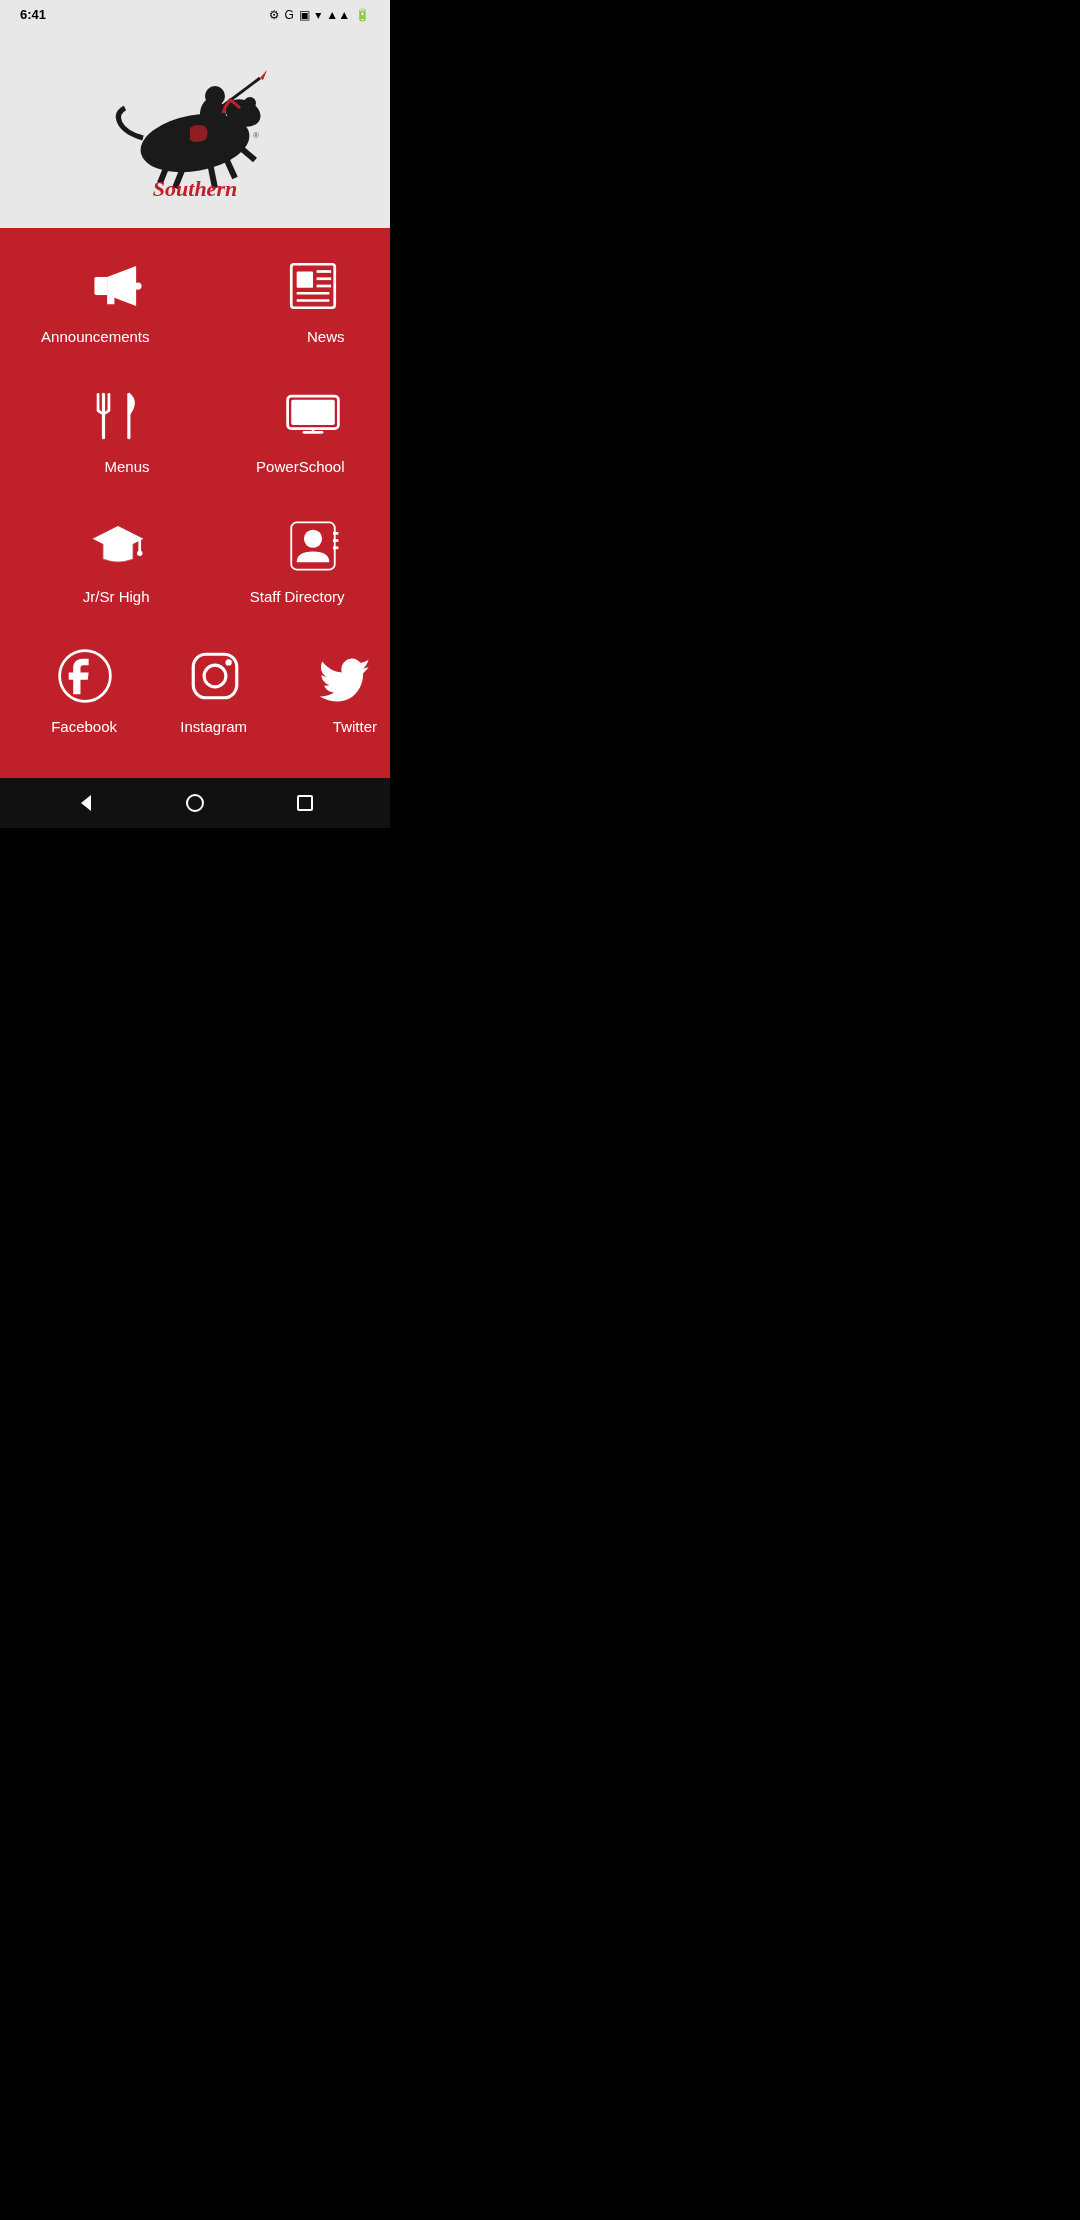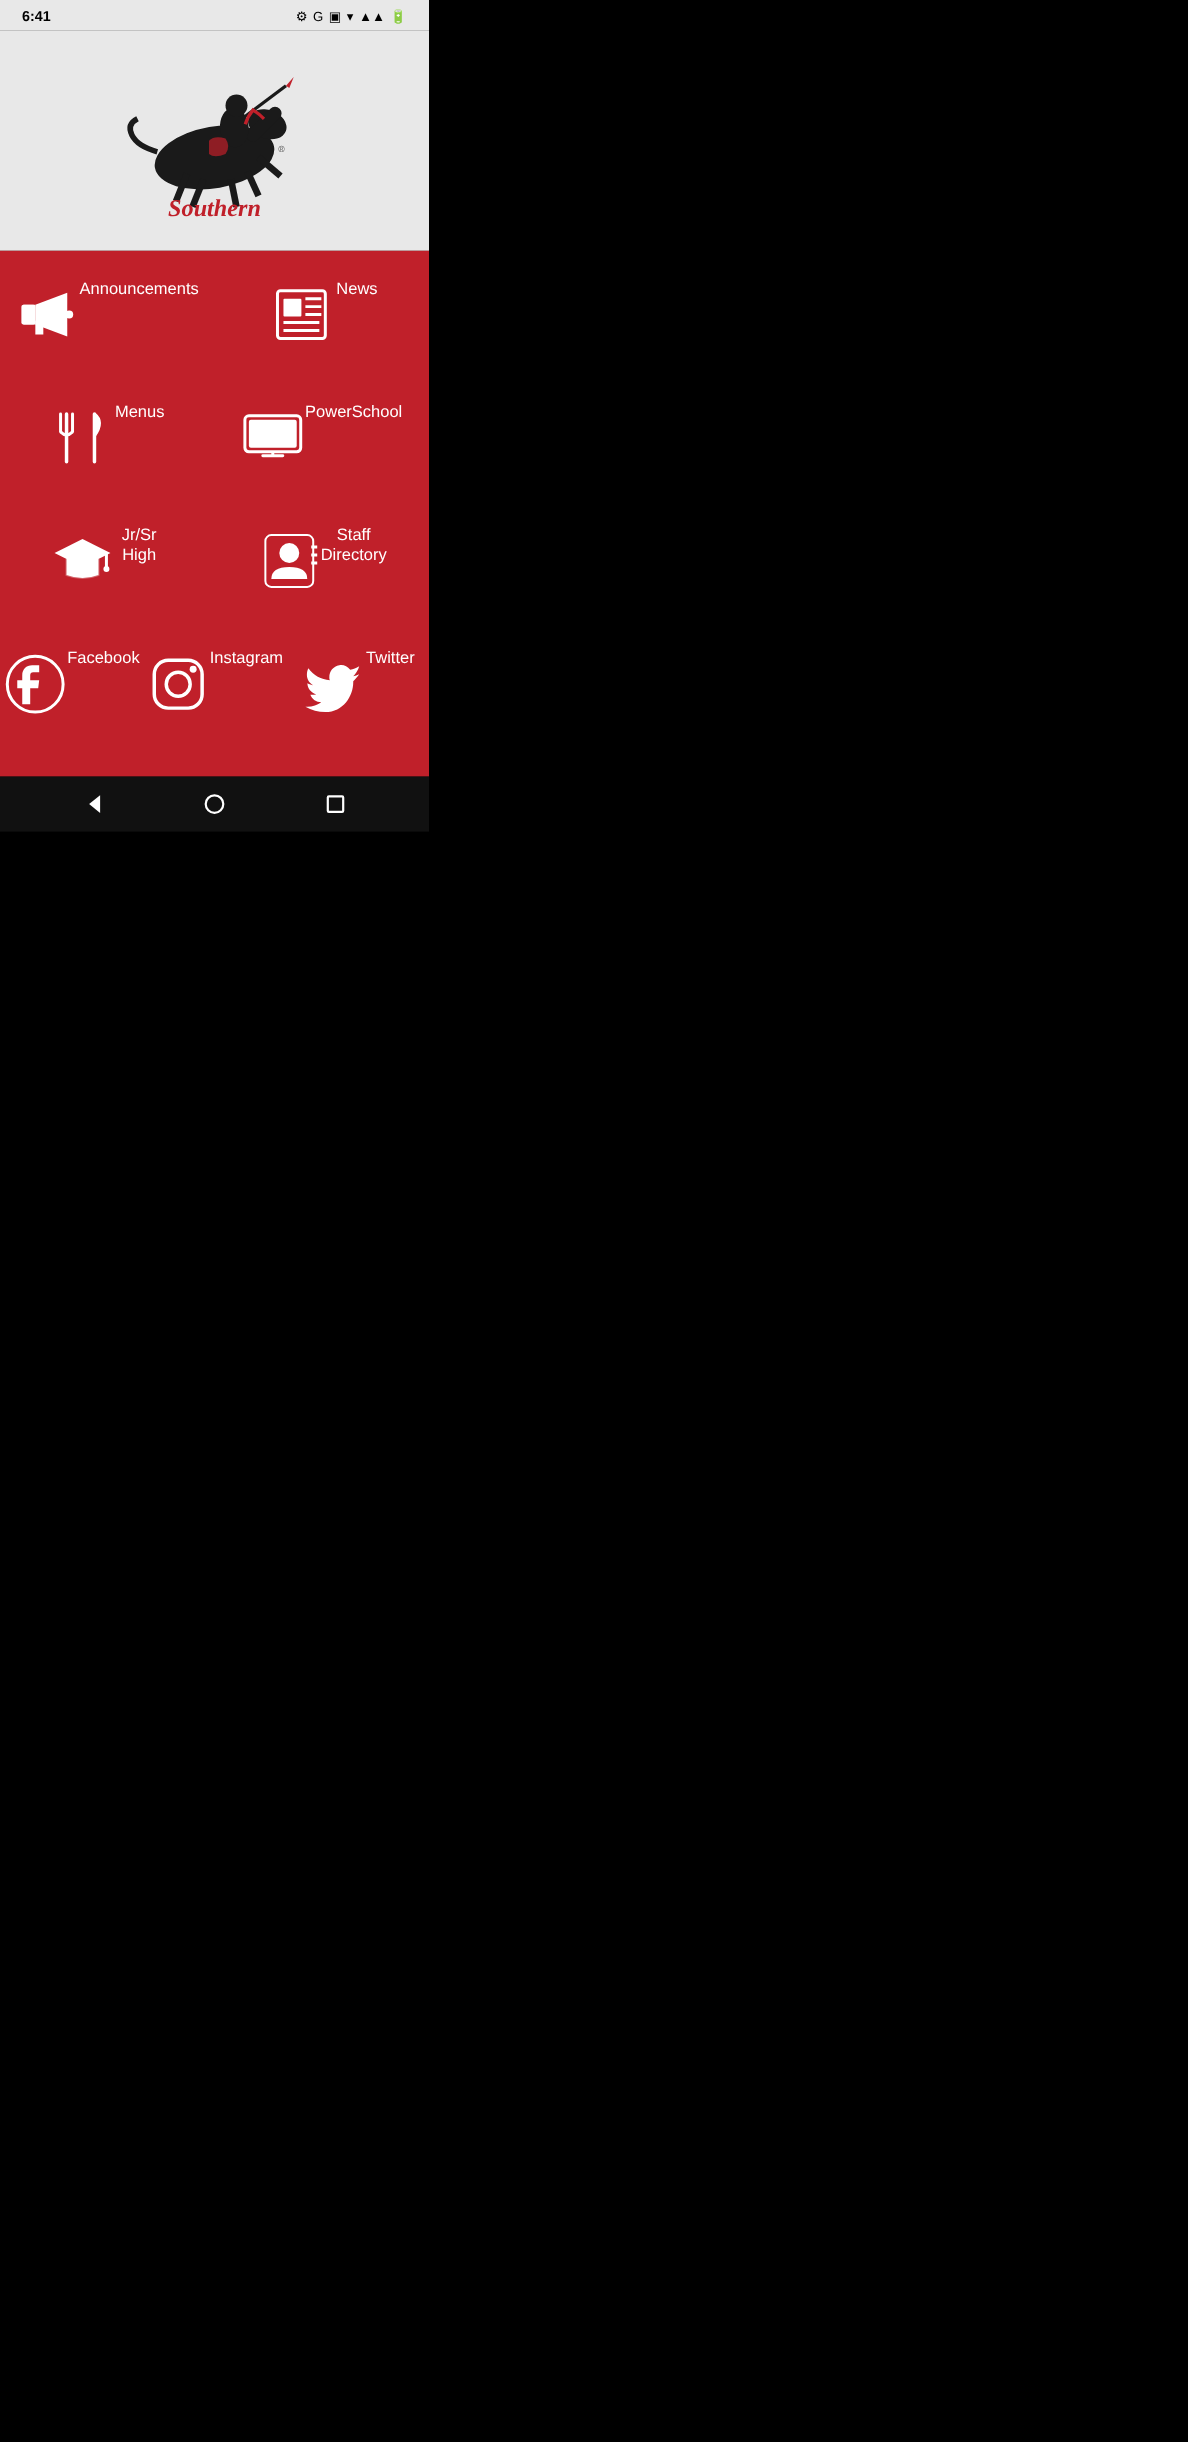--- a/index.html
+++ b/index.html
@@ -59,22 +59,22 @@
     }
 
     .grid-row {
       display: flex;
       justify-content: space-around;
       margin-bottom: 10px;
     }
 
     .grid-item {
       display: flex;
-      flex-direction: row;
-      align-items: flex-start;
+      flex-direction: column;
+      align-items: flex-end;
       justify-content: center;
       width: 120px;
       padding: 16px 8px 12px 8px;
       cursor: pointer;
     }
 
     .grid-icon {
       width: 64px;
       height: 64px;
       display: flex;

